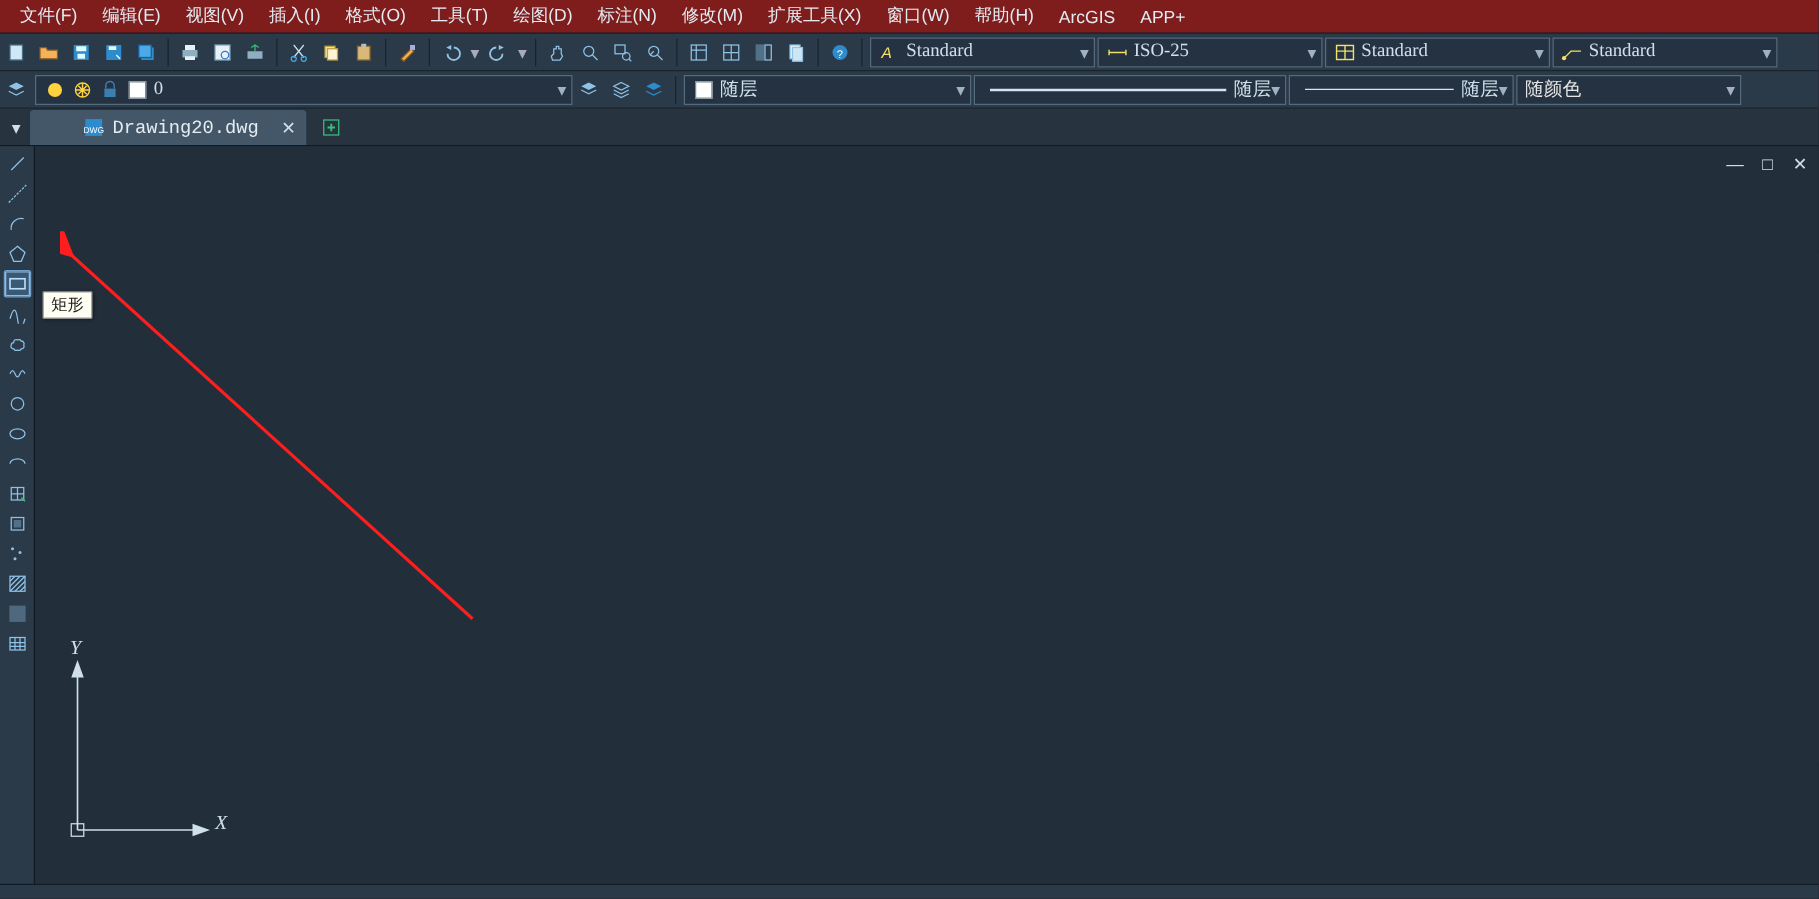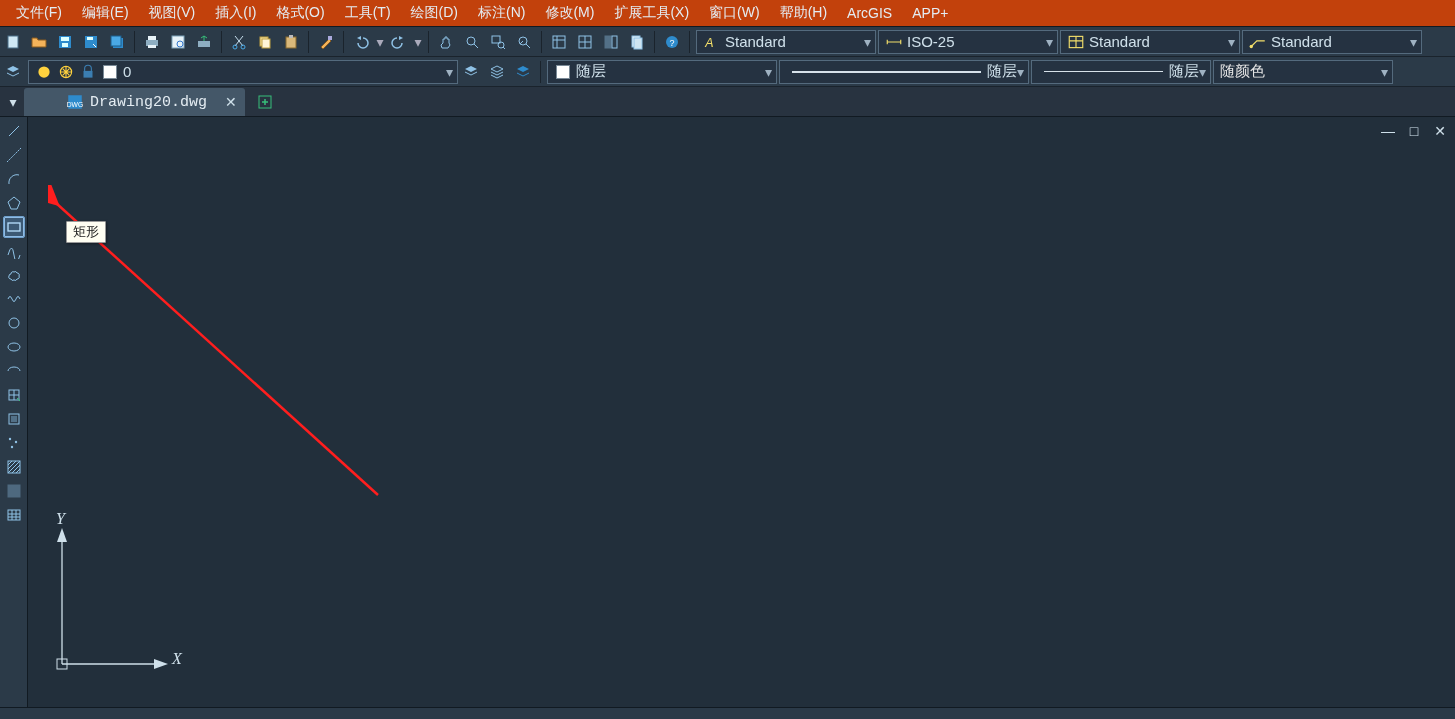--- a/index.html
+++ b/index.html
@@ -1,29 +1,29 @@
 <!DOCTYPE html>
 <html><head>
 <meta charset="utf-8">
 <style>
   * { box-sizing: border-box; margin: 0; padding: 0; }
   html, body { width: 1455px; height: 719px; overflow: hidden; background:#1f2a35; font-family: "Microsoft YaHei","SimSun",Arial,sans-serif; color:#d7e2ea; font-size:14px; }
   
-  .menubar { height:27px; background:#c2410c; display:flex; align-items:center; padding:0 6px; border-bottom:1px solid #111a22; }
+  .menubar { height:27px; background:#7f1d1d; display:flex; align-items:center; padding:0 6px; border-bottom:1px solid #111a22; }
   .menubar .menu-item { padding:2px 10px; white-space:nowrap; cursor:default; color:#e4ecf2; }
 
   
   .toolbar-row { height:30px; background:#2b3a48; display:flex; align-items:center; border-bottom:1px solid #1a232c; }
   .tool-btn { width:24px; height:24px; margin:0 1px; display:flex; align-items:center; justify-content:center; border:1px solid transparent; border-radius:2px; cursor:default; }
   .tool-btn svg { width:16px; height:16px; display:block; }
   .vsep { width:1px; height:22px; background:#1a232c; margin:0 4px; }
   .dropdown-arrow { width:12px; display:flex; align-items:center; justify-content:center; color:#aab; }
   .combo { height:24px; border:1px solid #546a7d; background:#253241; display:flex; align-items:center; padding:0 4px 0 6px; margin-left:2px; }
   .combo .combo-icon { width:18px; display:flex; align-items:center; justify-content:center; margin-right:4px; }
-  .combo .combo-text { color:#cfe0ea; font-family: Liberation Sans, sans-serif; font-size:15px; }
+  .combo .combo-text { color:#cfe0ea; font-family: Liberation Serif, serif; font-size:15px; }
   .combo .combo-arrow { margin-left:auto; color:#9fb2c2; }
   .combo-wide { flex:0 0 180px; }
   .combo-wider { flex:0 0 230px; }
   .swatch { width:14px; height:14px; border:1px solid #7a8a97; display:inline-block; }
   .swatch-white { background:#ffffff; }
   .line-sample { flex:1; height:2px; background:#d7e2ea; margin:0 6px; }
   .dash-sample { flex:1; height:0; border-top:2px solid #d7e2ea; margin:0 6px; }
 
   
   .tabbar { height:30px; background:#283340; display:flex; align-items:flex-end; border-bottom:1px solid #111a22; padding-left:2px; }
@@ -469,21 +469,21 @@
       <svg width="340" height="320">
         <defs>
             <marker id="ah" markerWidth="12" markerHeight="12" refX="2" refY="6" orient="auto">
               <path d="M12 0L0 6l12 6z" fill="#ff1e1e"></path>
             </marker>
           </defs>
         <line x1="330" y1="310" x2="8" y2="18" stroke="#ff1e1e" stroke-width="2.5" marker-end="url(#ah)"></line>
       </svg>
     </div>
 
-    <div class="tooltip" style="left:6px; top:104px;margin-left:32px;">矩形</div>
+    <div class="tooltip" style="left:6px; top:116px;">矩形</div>
 
     <div class="ucs">
       <svg viewBox="0 0 140 160">
         <line x1="16" y1="148" x2="16" y2="22" stroke="#cfe0ea" stroke-width="1.3"></line>
         <polygon points="16,12 11,26 21,26" fill="#cfe0ea"></polygon>
         <line x1="16" y1="148" x2="112" y2="148" stroke="#cfe0ea" stroke-width="1.3"></line>
         <polygon points="122,148 108,143 108,153" fill="#cfe0ea"></polygon>
         <rect x="11" y="143" width="10" height="10" fill="none" stroke="#cfe0ea"></rect>
       </svg>
       <span class="ucs-label" style="left:10px; top:-6px;">Y</span>

